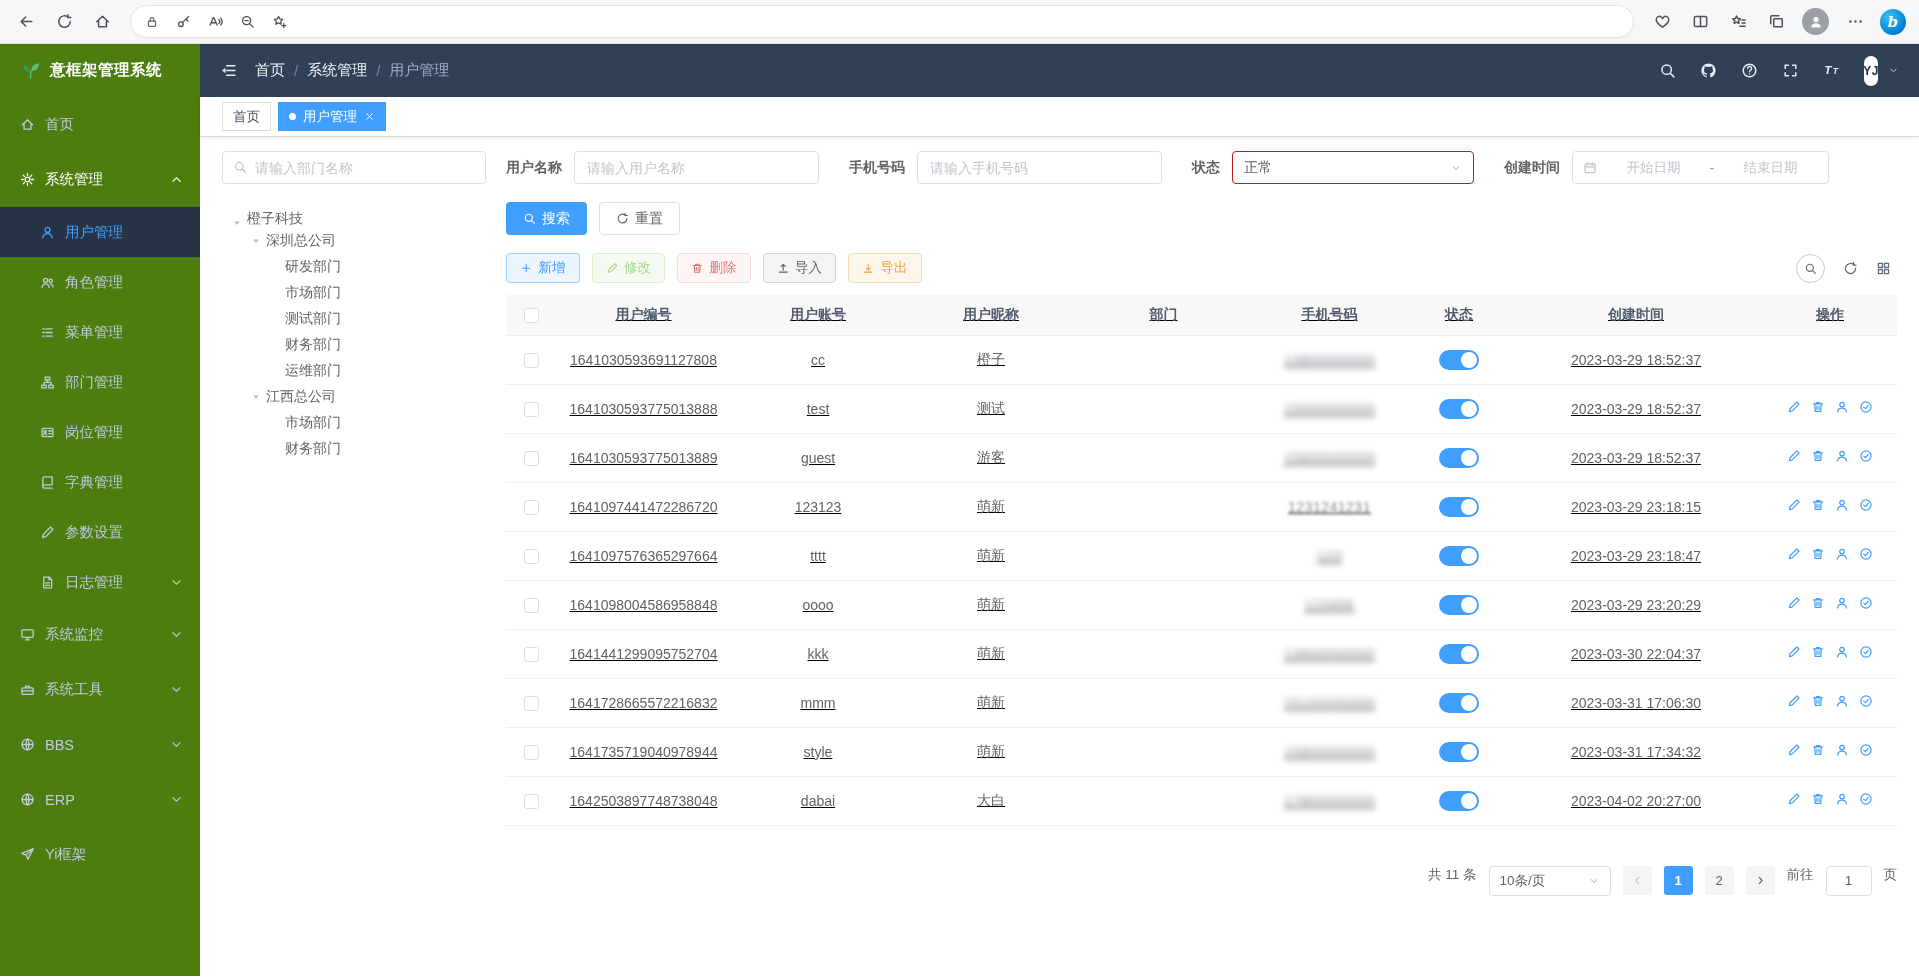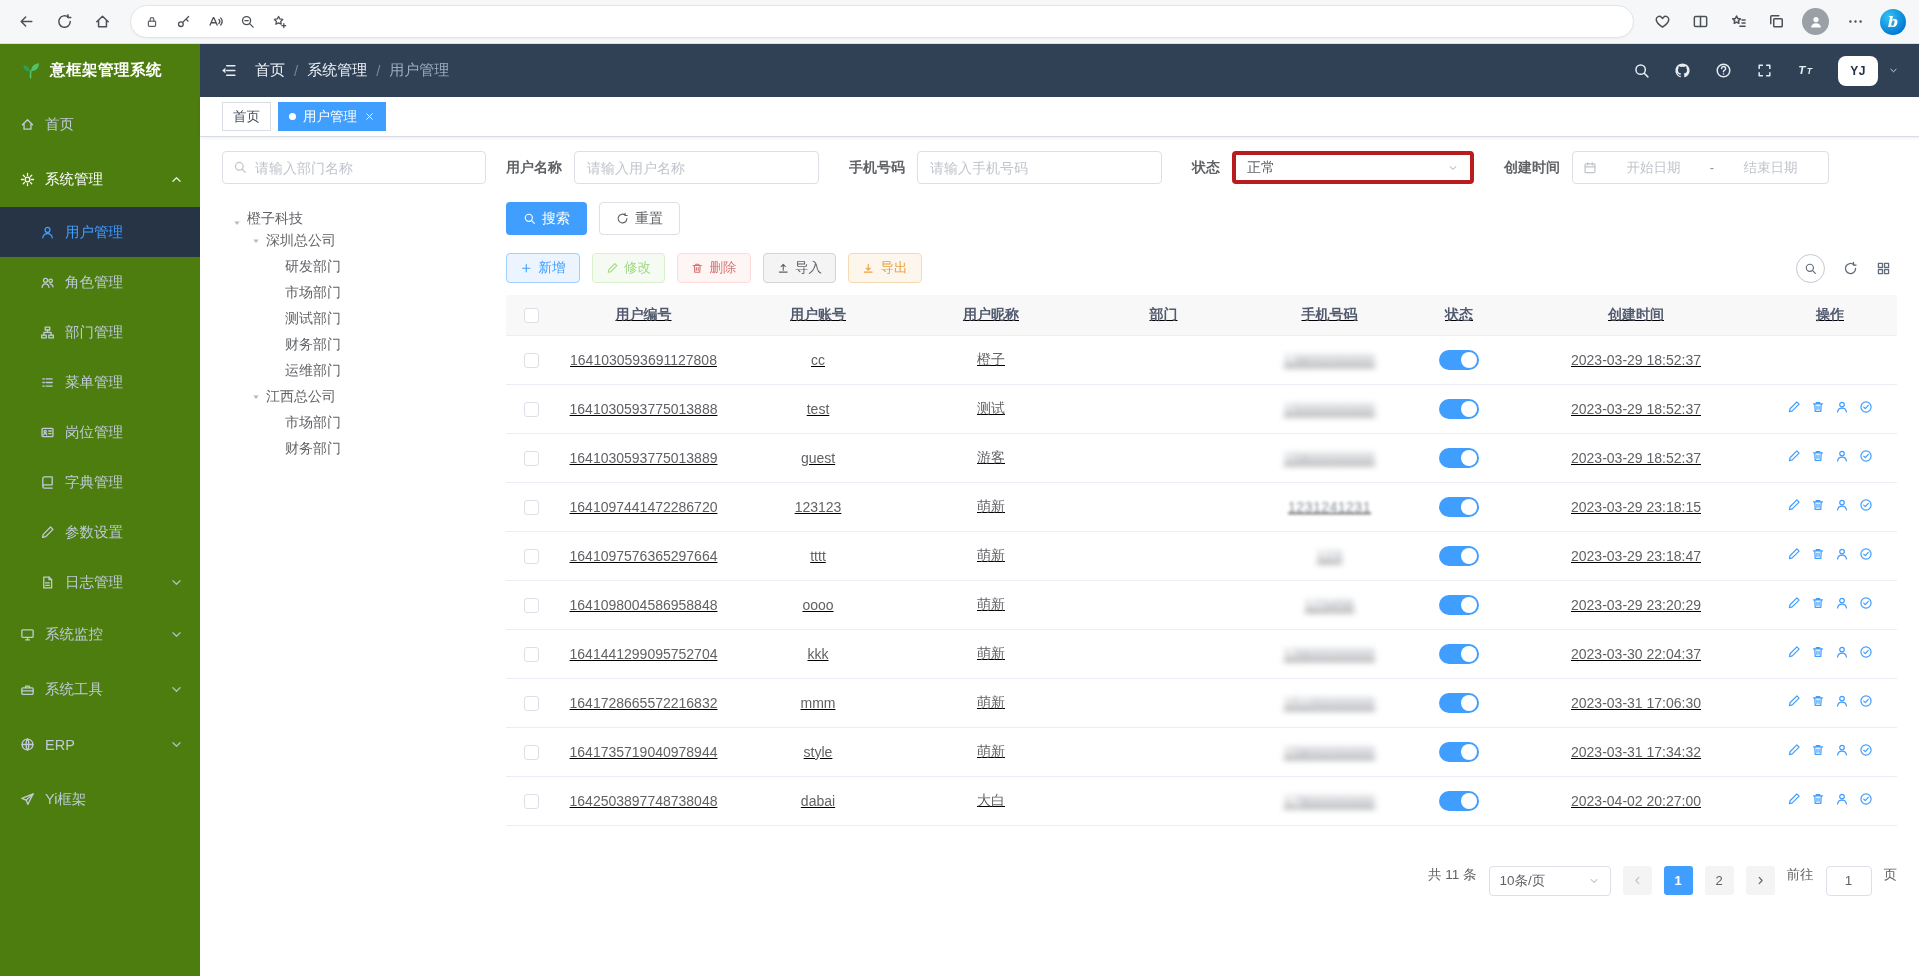--- a/index.html
+++ b/index.html
@@ -43,21 +43,21 @@
   .menu-item.parent-open{color:#fff;}
 
   .main{flex:1;display:flex;flex-direction:column;min-width:0;background:#fff;}
   .navbar{height:53px;background:#304156;display:flex;align-items:center;padding:0 20px;flex:none;}
   .nav-ic{color:#e8edf4;font-size:17px;display:flex;align-items:center;cursor:pointer;}
   .crumbs{display:flex;align-items:center;gap:9px;margin-left:18px;font-size:15px;}
   .crumb{color:#eef2f8;cursor:pointer;}
   .crumb.current{color:#9aa9bf;cursor:default;}
   .sep{color: #7285a0;}
   .nav-right{margin-left:auto;display:flex;align-items:center;gap:24px;}
-  .yj{width:40px;height:30px;border-radius:8px;background:#fff;color:#233246;display:flex;align-items:center;
+  .yj{width:14px;height:30px;border-radius:8px;background:#fff;color:#233246;display:flex;align-items:center;
     justify-content:center;font-weight:800;font-size:12px;cursor:pointer;letter-spacing:.5px;}
   .nav-caret{color:#cfd7e2;font-size:11px;display:flex;margin-left:-14px;cursor:pointer;}
 
   .tabsbar{height:40px;background:#fff;border-bottom:1px solid #d8dce5;box-shadow:0 1px 3px rgba(0,0,0,.08);
     display:flex;align-items:center;padding:0 22px;gap:7px;flex:none;position:relative;z-index:2;}
   .tab{height:29px;border:1px solid #d8dce5;background:#fff;color:#495060;font-size:13.5px;display:inline-flex;
     align-items:center;gap:7px;padding:0 10px;cursor:pointer;}
   .tab.active{background:#409eff;border-color:#409eff;color:#fff;}
   .dot{width:7px;height:7px;border-radius:50%;background:#fff;}
   .tab-close{font-size:11px;}
@@ -75,21 +75,21 @@
   .tree-node{height:26px;display:flex;align-items:center;font-size:14px;color:#606266;cursor:pointer;}
   .tree-caret{width:18px;display:flex;justify-content:center;color:#b4b8c0;font-size:10px;flex:none;}
   .tree-label{margin-left:1px;}
 
   .work-panel{flex:1;min-width:0;}
   .filter-row{display:flex;align-items:center;}
   .fgroup{display:flex;align-items:center;margin-right:30px;}
   .fgroup:last-child{margin-right:0;}
   .fgroup label{font-size:14px;font-weight:700;color:#606266;margin-right:12px;white-space:nowrap;}
   .fgroup .inp{width:245px;}
-  .select{width:242px;height:33px;border:4px solid #b91c1c;border-radius:4px;display:flex;align-items:center;
+  .select{width:242px;height:33px;border:1px solid #b91c1c;border-radius:4px;display:flex;align-items:center;
     justify-content:space-between;padding:0 11px;cursor:pointer;background:#fff;}
   .sel-val{font-size:14px;color:#606266;}
   .sel-caret{color:#c0c4cc;font-size:12px;}
   .daterange{width:257px;height:33px;border:1px solid #dcdfe6;border-radius:4px;display:flex;align-items:center;
     padding:0 10px;gap:9px;background:#fff;cursor:pointer;}
   .cal-ic{color:#c0c4cc;font-size:14px;}
   .dr-ph{font-size:13.5px;color:#c0c4cc;flex:1;text-align:center;white-space:nowrap;}
   .dr-sep{color:#8a8f99;font-size:13px;}
 
   .btn-row{margin-top:18px;display:flex;gap:12px;}
@@ -312,39 +312,39 @@
               <svg viewBox="0 0 16 16" fill="none" stroke="currentColor" stroke-width="1.4" stroke-linecap="round" stroke-linejoin="round">
                 <circle cx="5.9" cy="5.7" r="2.2"></circle>
                 <path d="M2.2 13.2c.4-2.5 1.9-3.7 3.7-3.7s3.3 1.2 3.7 3.7"></path>
                 <circle cx="11.4" cy="6.2" r="1.8"></circle>
                 <path d="M10.8 9.4c1.7.3 2.8 1.4 3.1 3.3"></path>
               </svg>
             </i>
           <span>角色管理</span>
         </div>
         <div class="menu-item sub">
+          <i data-icon="list">
+              <svg viewBox="0 0 16 16" fill="none" stroke="currentColor" stroke-width="1.4" stroke-linecap="round" stroke-linejoin="round">
+                <path d="M3 4.2h1.6M6.5 4.2H13M3 8h1.6M6.5 8H13M3 11.8h1.6M6.5 11.8H13"></path>
+              </svg>
+            </i>
+          <span>菜单管理</span>
+        </div>
+        <div class="menu-item sub">
           <i data-icon="org">
               <svg viewBox="0 0 16 16" fill="none" stroke="currentColor" stroke-width="1.4" stroke-linecap="round" stroke-linejoin="round">
                 <rect x="5.6" y="2.2" width="4.8" height="3.1"></rect>
                 <rect x="1.8" y="10.7" width="4.8" height="3.1"></rect>
                 <rect x="9.4" y="10.7" width="4.8" height="3.1"></rect>
                 <path d="M8 5.3v2.5M4.2 10.7V7.8h7.6v2.9"></path>
               </svg>
             </i>
           <span>部门管理</span>
         </div>
         <div class="menu-item sub">
-          <i data-icon="list">
-              <svg viewBox="0 0 16 16" fill="none" stroke="currentColor" stroke-width="1.4" stroke-linecap="round" stroke-linejoin="round">
-                <path d="M3 4.2h1.6M6.5 4.2H13M3 8h1.6M6.5 8H13M3 11.8h1.6M6.5 11.8H13"></path>
-              </svg>
-            </i>
-          <span>菜单管理</span>
-        </div>
-        <div class="menu-item sub">
           <i data-icon="badge">
               <svg viewBox="0 0 16 16" fill="none" stroke="currentColor" stroke-width="1.4" stroke-linecap="round" stroke-linejoin="round">
                 <rect x="2.2" y="3.6" width="11.6" height="8.8" rx="1"></rect>
                 <circle cx="5.5" cy="7" r="1.2"></circle>
                 <path d="M3.9 10.4c.3-1 .9-1.5 1.6-1.5s1.3.5 1.6 1.5M9.3 6.4H12M9.3 9.1H12"></path>
               </svg>
             </i>
           <span>岗位管理</span>
         </div>
         <div class="menu-item sub">
@@ -393,20 +393,34 @@
           </i>
       </div>
       <div class="menu-item">
         <i data-icon="tools">
             <svg viewBox="0 0 16 16" fill="none" stroke="currentColor" stroke-width="1.4" stroke-linecap="round" stroke-linejoin="round">
               <rect x="2" y="6.2" width="12" height="7" rx="1"></rect>
               <path d="M6 6.2V4.4h4v1.8M2 9.4h12"></path>
             </svg>
           </i>
         <span>系统工具</span>
+        <i data-icon="caret-down" class="chev">
+            <svg viewBox="0 0 16 16" fill="none" stroke="currentColor" stroke-width="1.4" stroke-linecap="round" stroke-linejoin="round">
+              <path d="M4.2 6.2 8 9.8l3.8-3.6"></path>
+            </svg>
+          </i>
+      </div>
+      <div class="menu-item">
+        <i data-icon="globe">
+            <svg viewBox="0 0 16 16" fill="none" stroke="currentColor" stroke-width="1.4" stroke-linecap="round" stroke-linejoin="round">
+              <circle cx="8" cy="8" r="5.8"></circle>
+              <path d="M2.2 8h11.6M8 2.2c1.9 1.8 1.9 9.8 0 11.6M8 2.2c-1.9 1.8-1.9 9.8 0 11.6"></path>
+            </svg>
+          </i>
+        <span>BBS</span>
         <i data-icon="caret-down" class="chev">
             <svg viewBox="0 0 16 16" fill="none" stroke="currentColor" stroke-width="1.4" stroke-linecap="round" stroke-linejoin="round">
               <path d="M4.2 6.2 8 9.8l3.8-3.6"></path>
             </svg>
           </i>
       </div>
       <div class="menu-item">
         <i data-icon="globe">
             <svg viewBox="0 0 16 16" fill="none" stroke="currentColor" stroke-width="1.4" stroke-linecap="round" stroke-linejoin="round">
               <circle cx="8" cy="8" r="5.8"></circle>

